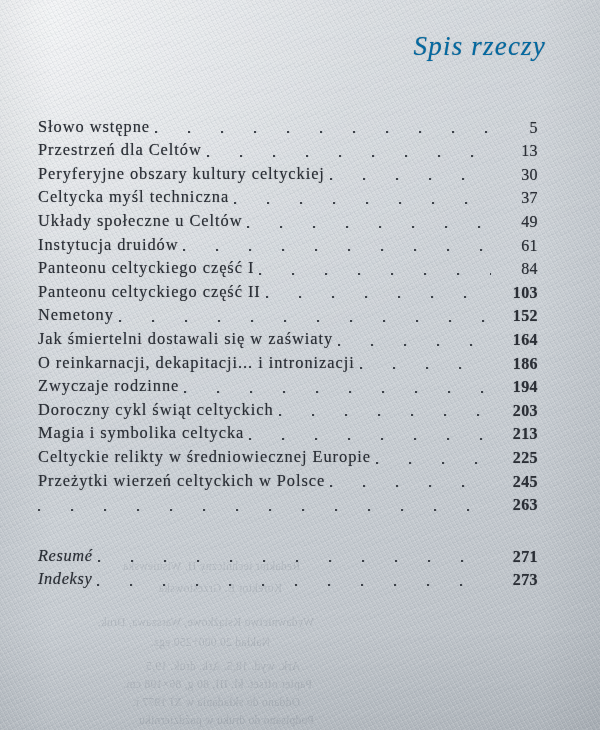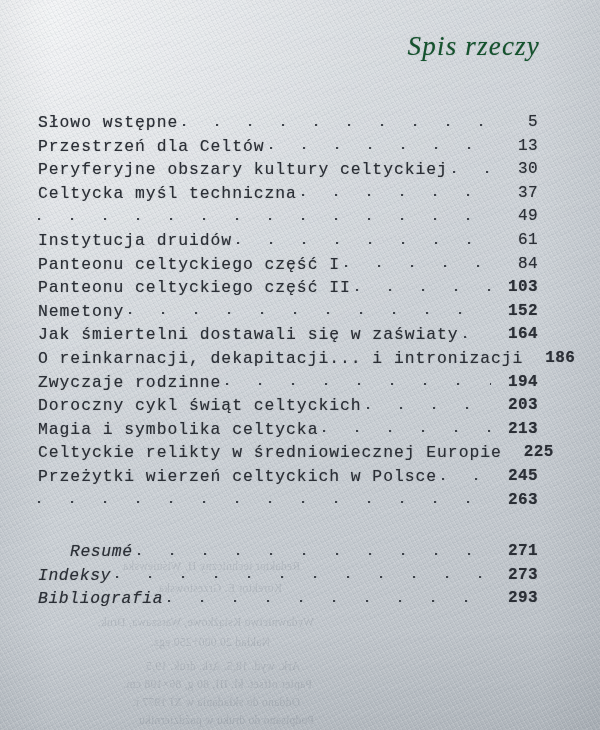--- a/index.html
+++ b/index.html
@@ -101,46 +101,45 @@
 
   
   #content {
     position: absolute;
     inset: 0;
     color: #2b2f36;
   }
 
   #toc-title {
     position: absolute;
-    right: 60px;
+    right: 54px;
     top: 31px;
     font-style: italic;
     font-size: 27px;
     letter-spacing: 1.2px;
-    color: #14532d;
+    color: #0369a1;
     white-space: nowrap;
     text-shadow: 0 0 1.1px rgba(45,50,58,0.45);
   }
 
   #entry-list {
     position: absolute;
     left: 38px;
     top: 113px;
     width: 500px;
   }
 
   .entry {
     position: relative;
     height: 23.6px;
     display: flex;
-    align-items: flex-start;
+    align-items: flex-end;
     white-space: nowrap;
-    font-family: Liberation Mono, monospace;
-  }
-  .entry.spacer-before { margin-top: 28px; margin-left: 32px; }
+  }
+  .entry.spacer-before { margin-top: 28px; }
 
   .entry-label {
     font-size: 16.4px;
     letter-spacing: 0.95px;
     color: #2b2f36;
     text-shadow: 0 0 0.9px rgba(43,47,54,0.5);
     flex: 0 0 auto;
     padding-right: 5px;
   }
   .entry.italic .entry-label {
@@ -219,20 +218,21 @@
           <span class="entry-label">Peryferyjne obszary kultury celtyckiej</span>
           <span class="leader"></span>
           <span class="entry-page">30</span>
         </div>
         <div class="entry">
           <span class="entry-label">Celtycka myśl techniczna</span>
           <span class="leader"></span>
           <span class="entry-page">37</span>
         </div>
         <div class="entry">
+          <span class="entry-label">Układy społeczne u Celtów</span>
           <span class="leader"></span>
           <span class="entry-page">49</span>
         </div>
         <div class="entry">
           <span class="entry-label">Instytucja druidów</span>
           <span class="leader"></span>
           <span class="entry-page">61</span>
         </div>
         <div class="entry">
           <span class="entry-label">Panteonu celtyckiego część I</span>
@@ -291,21 +291,16 @@
         <div class="entry italic spacer-before bold-page">
           <span class="entry-label">Resumé</span>
           <span class="leader"></span>
           <span class="entry-page">271</span>
         </div>
         <div class="entry italic bold-page">
           <span class="entry-label">Indeksy</span>
           <span class="leader"></span>
           <span class="entry-page">273</span>
         </div>
-        <div class="entry italic bold-page">
-          <span class="entry-label">Bibliografia</span>
-          <span class="leader"></span>
-          <span class="entry-page">293</span>
-        </div>
       </div>
 
   </div>
 </div>
 
 </body></html>

